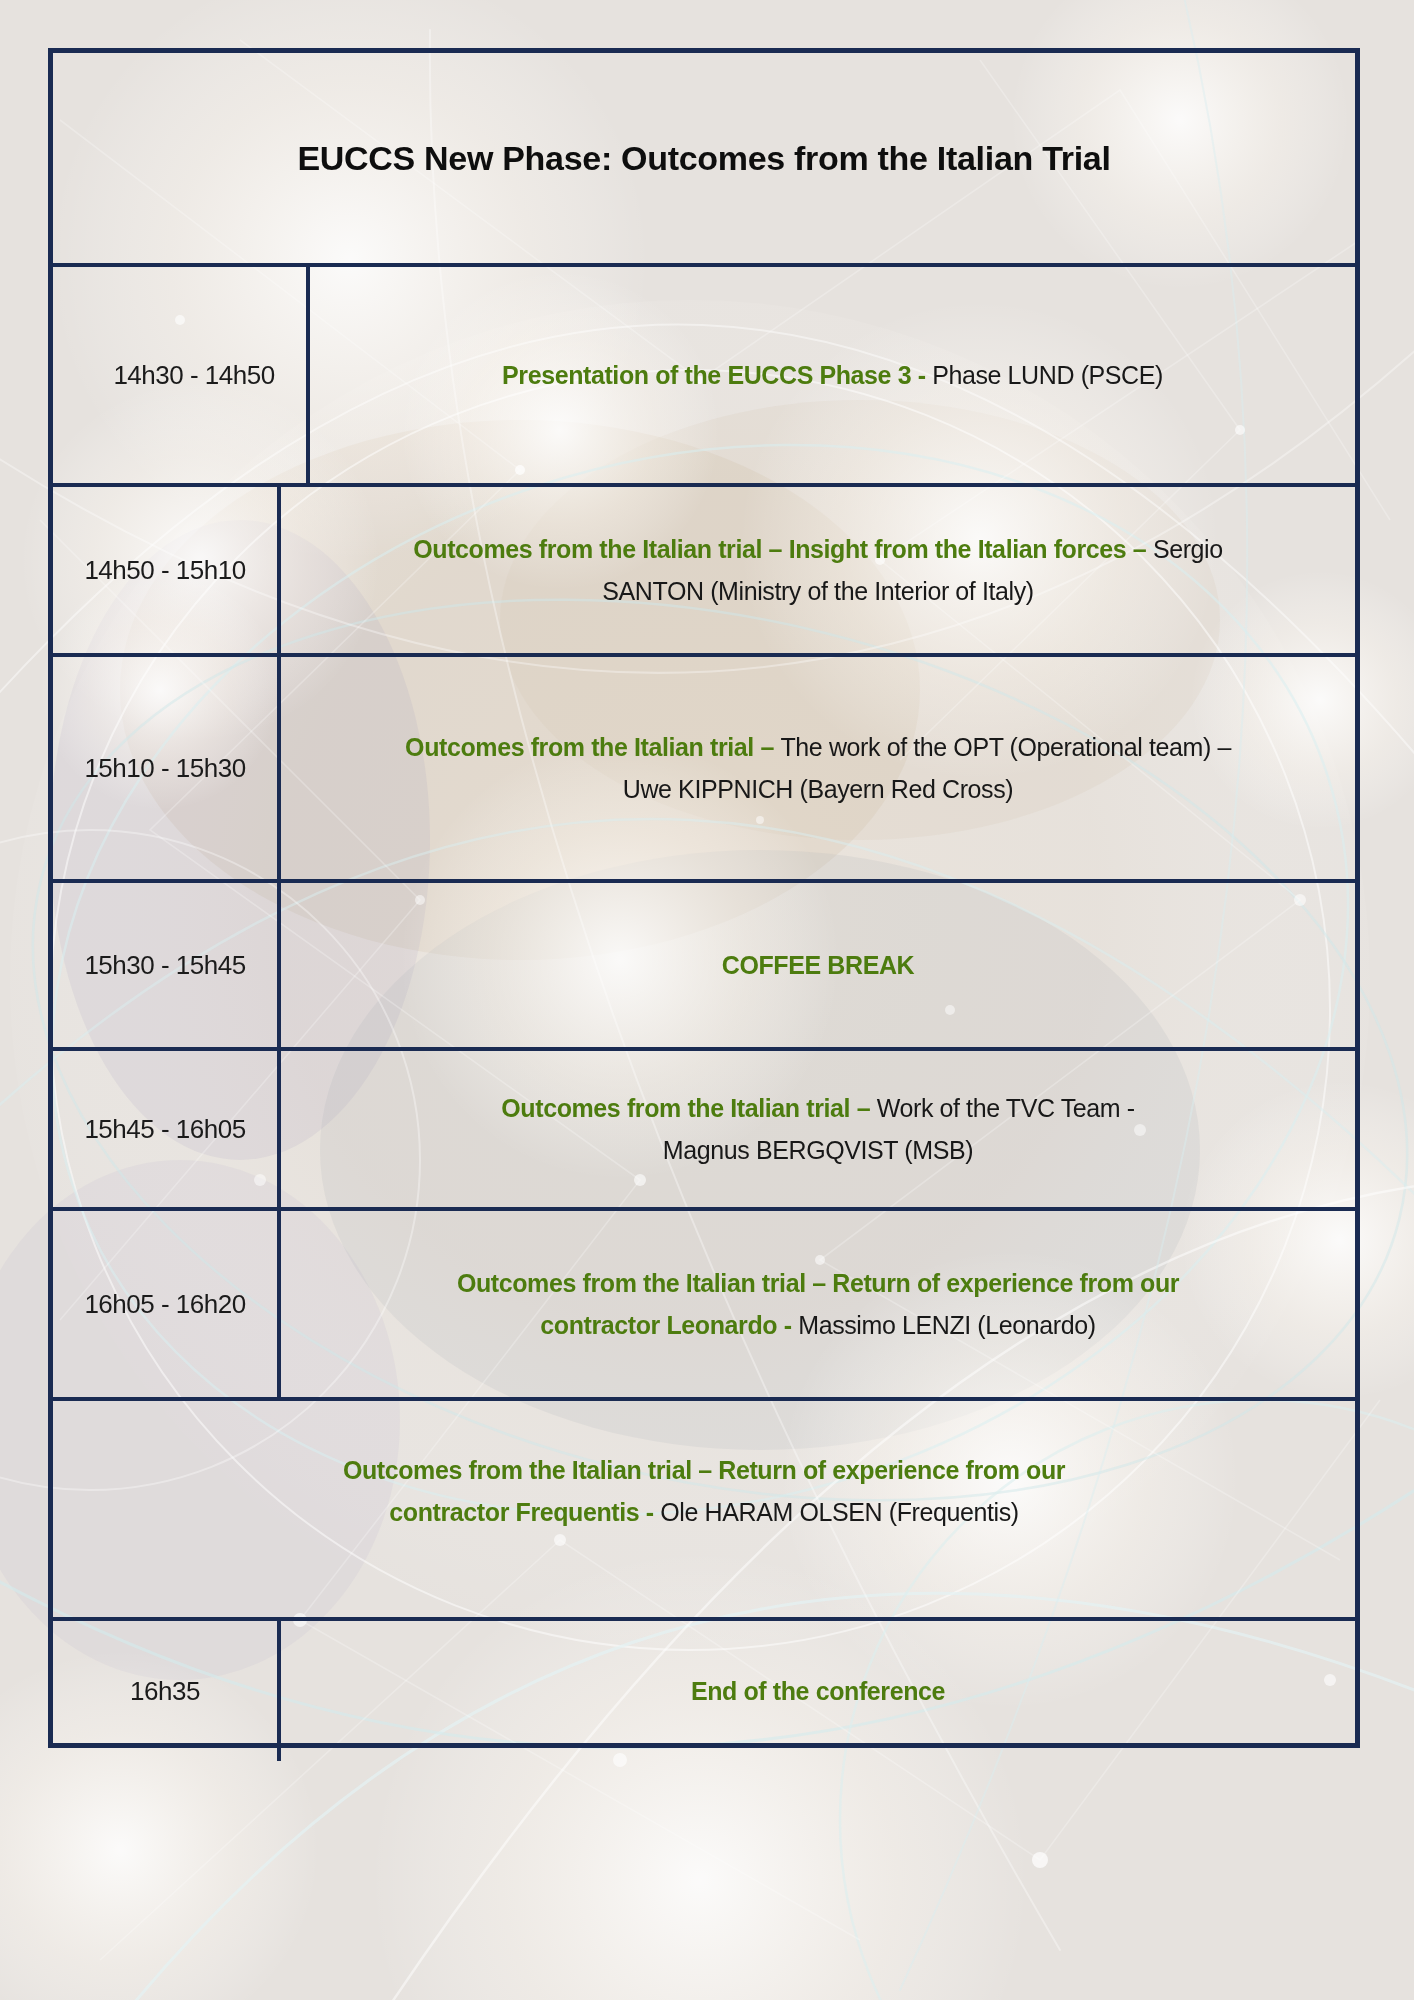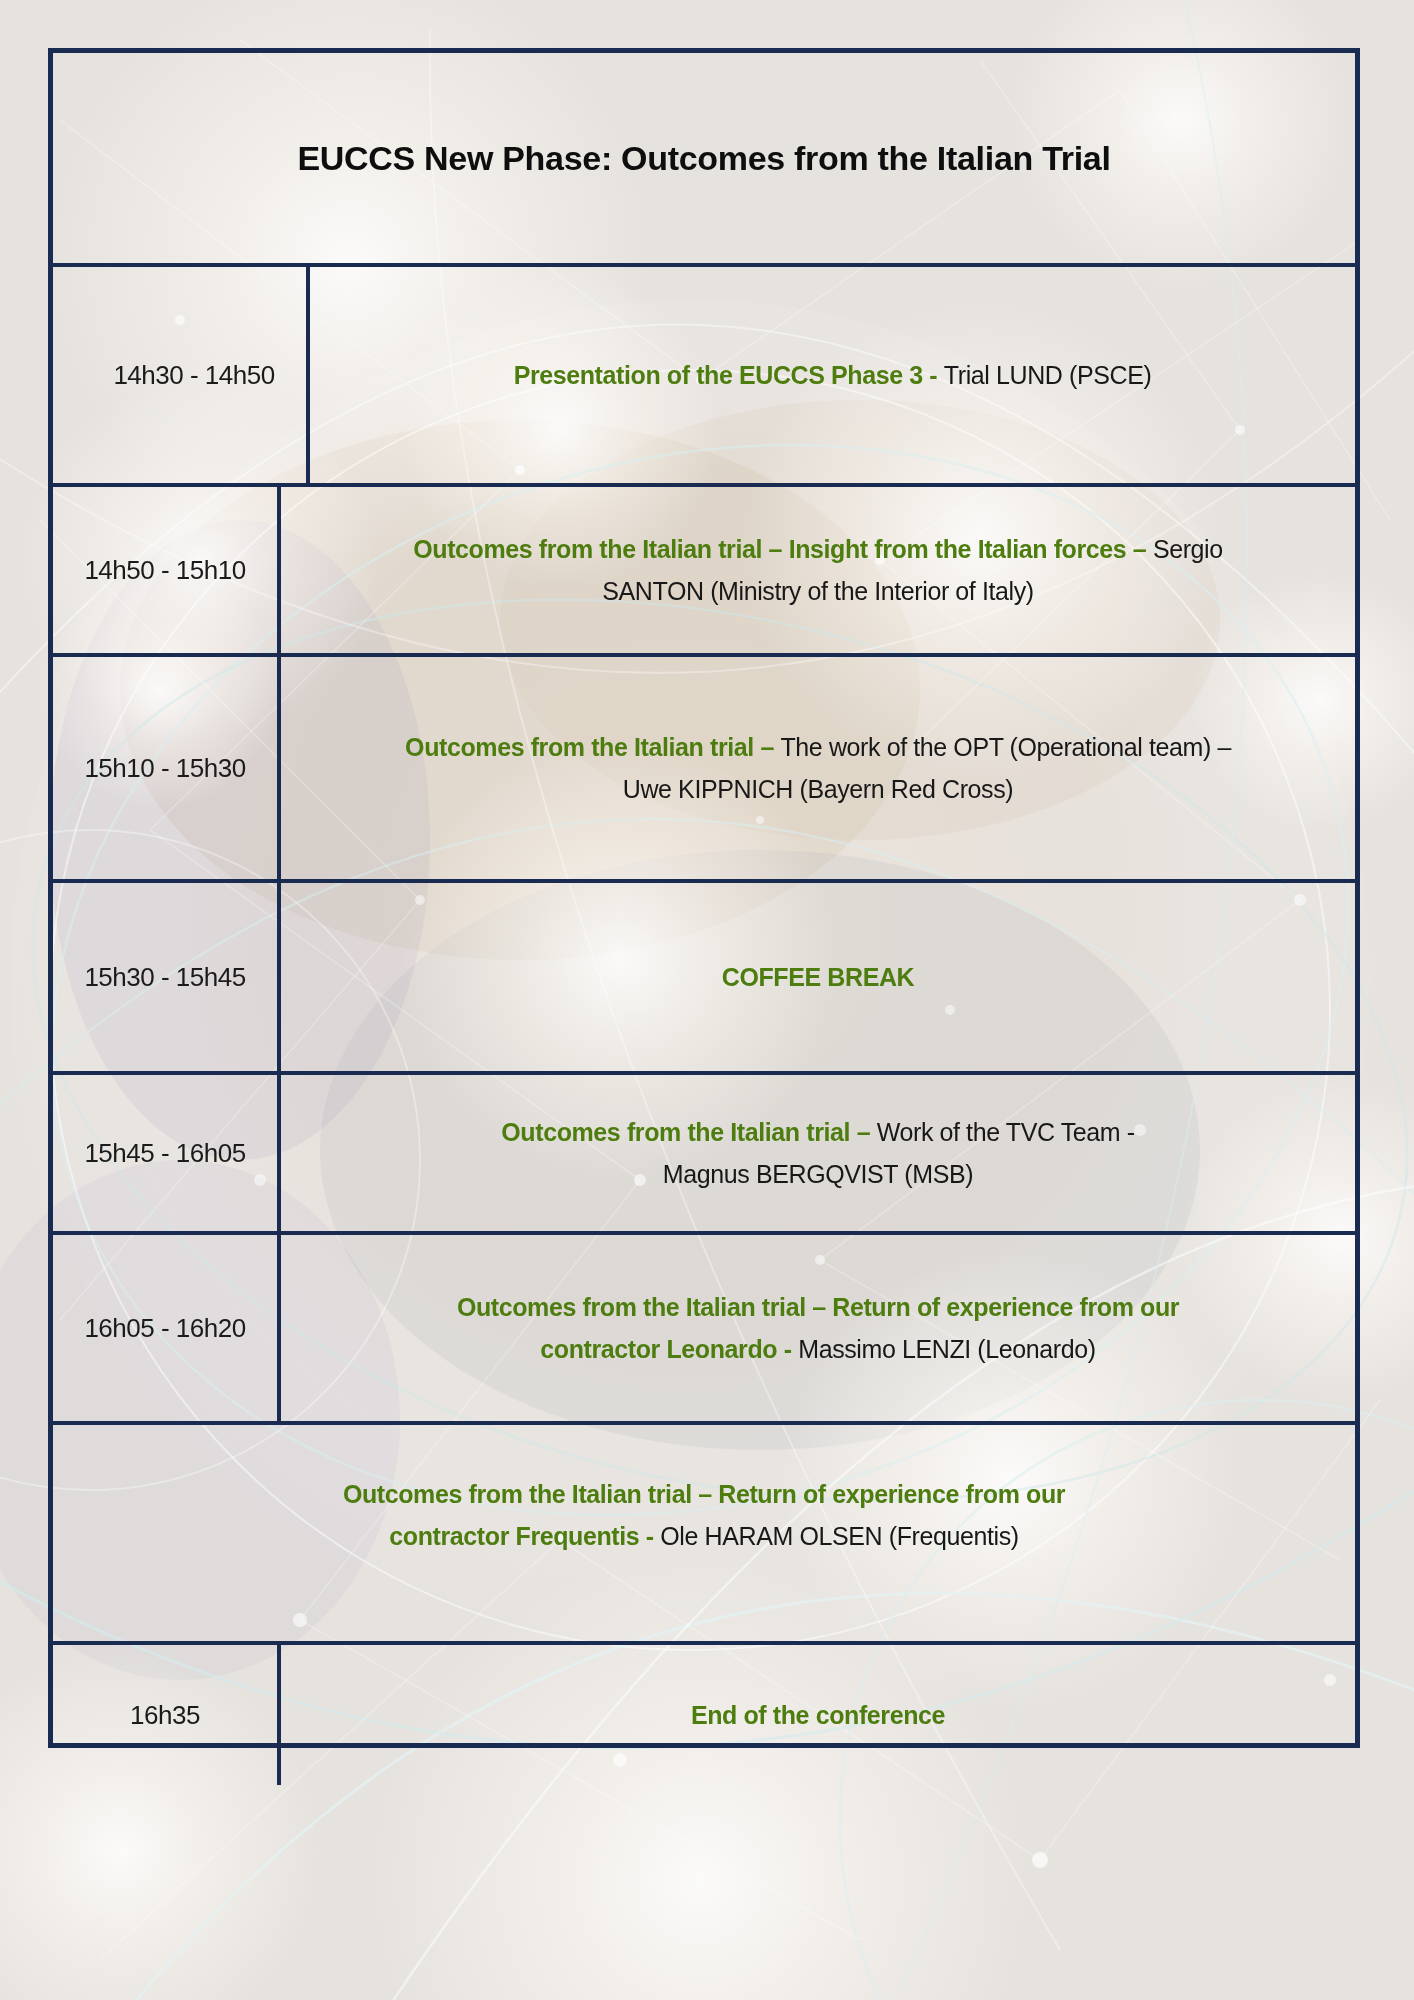--- a/index.html
+++ b/index.html
@@ -145,41 +145,41 @@
 </svg>
 
 <div class="agenda">
   <div class="title-row">
     <h1 class="agenda-title">EUCCS New Phase: Outcomes from the Italian Trial</h1>
   </div>
   <div class="rows">
   <div class="row" style="height: 220px; padding-left: 29px;">
     <div class="time-cell">14h30 - 14h50</div>
     <div class="desc-cell">
-          <div class="desc-inner"><span class="seg bold">Presentation of the EUCCS Phase 3 - </span><span class="seg">Trial LUND (PSCE)</span></div>
+          <div class="desc-inner"><span class="seg bold">Presentation of the EUCCS Phase 3 - </span><span class="seg">Phase LUND (PSCE)</span></div>
         </div>
   </div>
 
   <div class="row" style="height: 170px;">
     <div class="time-cell">14h50 - 15h10</div>
     <div class="desc-cell">
           <div class="desc-inner"><span class="seg bold">Outcomes from the Italian trial – Insight from the Italian forces – </span><span class="seg">Sergio
 SANTON (Ministry of the Interior of Italy)</span></div>
         </div>
   </div>
 
   <div class="row" style="height: 226px;">
     <div class="time-cell">15h10 - 15h30</div>
     <div class="desc-cell">
           <div class="desc-inner"><span class="seg bold">Outcomes from the Italian trial – </span><span class="seg">The work of the OPT (Operational team) –
 Uwe KIPPNICH (Bayern Red Cross)</span></div>
         </div>
   </div>
 
-  <div class="row" style="height: 192px;">
+  <div class="row" style="height: 168px;">
     <div class="time-cell">15h30 - 15h45</div>
     <div class="desc-cell">
           <div class="desc-inner"><span class="seg bold">COFFEE BREAK</span></div>
         </div>
   </div>
 
   <div class="row" style="height: 160px;">
     <div class="time-cell">15h45 - 16h05</div>
     <div class="desc-cell">
           <div class="desc-inner"><span class="seg bold">Outcomes from the Italian trial – </span><span class="seg">Work of the TVC Team -

